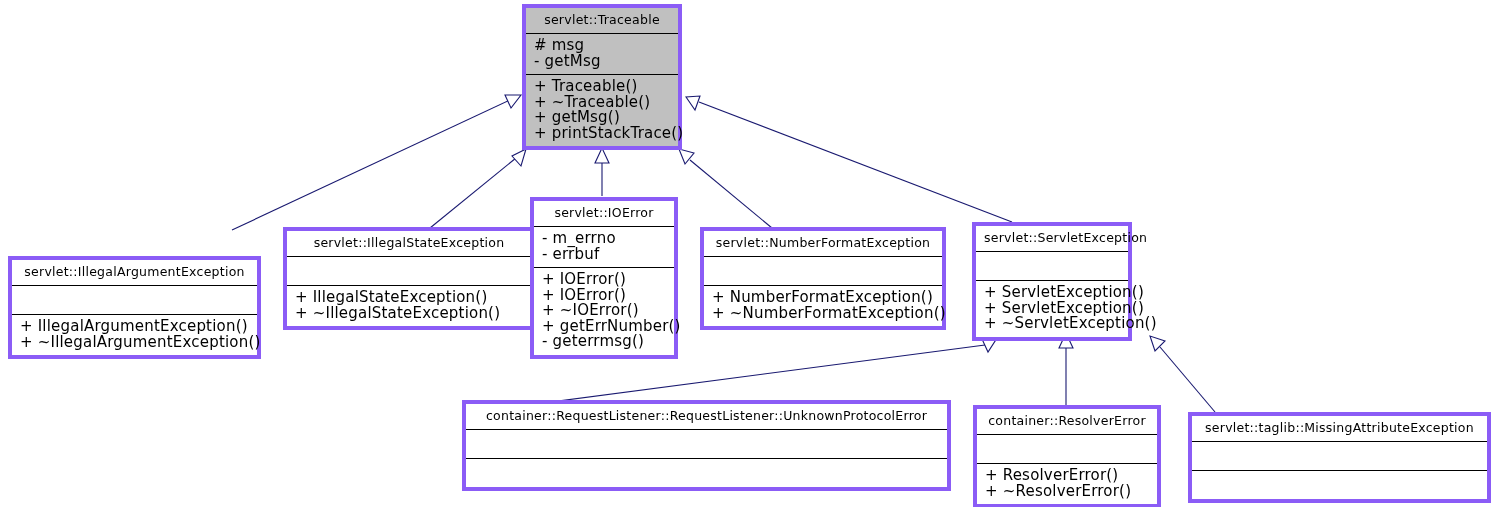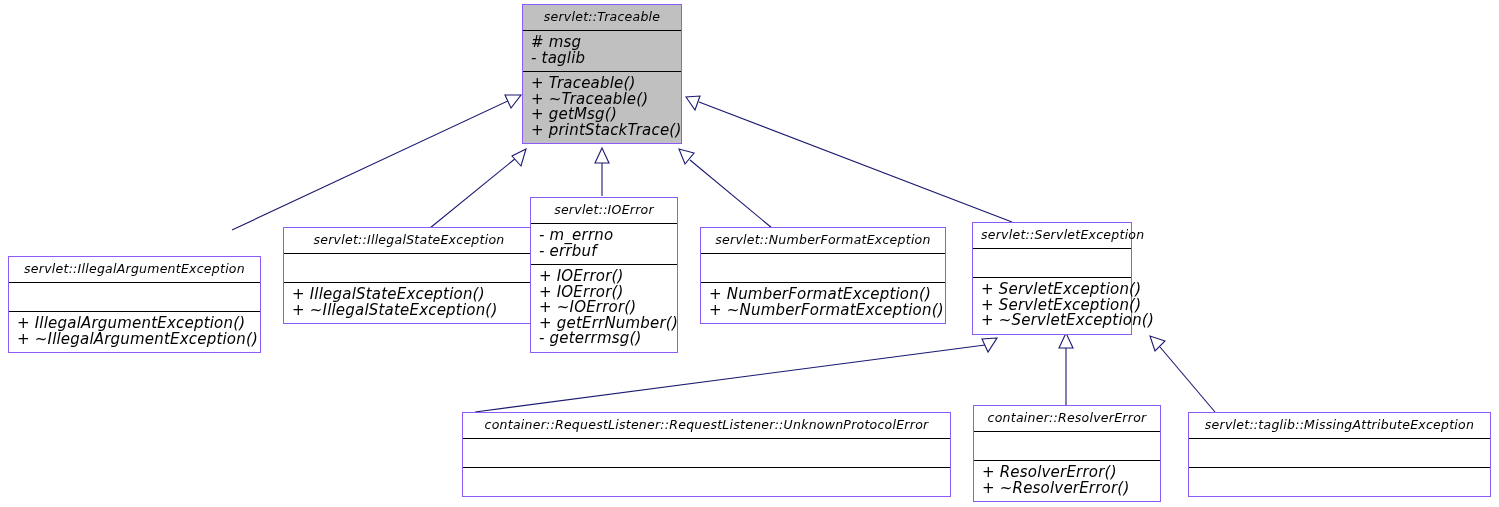--- a/index.html
+++ b/index.html
@@ -29,24 +29,23 @@
     fill: none;
   }
   .edge-head {
     stroke: #191970;
     stroke-width: 1.1;
     fill: #ffffff;
   }
   .node {
     position: absolute;
     box-sizing: border-box;
-    border: 1px solid #8b5cf6;
+    border: 4px solid #8b5cf6;
     background: #ffffff;
     z-index: 2;
-    font-style: italic;
   }
   .node.root {
     background: #c0c0c0;
   }
   .node-title {
     text-align: center;
     font-size: 12.5px;
     color: #000000;
     letter-spacing: 0.25px;
     padding: 5px 8px 6px 8px;
@@ -124,21 +123,21 @@
       <path class="edge-head" d="M 1150,336 L 1155,351 L 1165,341 Z"></path>
     </g>
 
   </svg>
 
   <div class="node root" style="left:522px; top:4px; width:160px;">
     <div class="node-title">servlet::Traceable</div>
     <div class="node-sep"></div>
     <div class="node-attrs">
       <div class="member"># msg</div>
-      <div class="member">- taglib</div>
+      <div class="member">- getMsg</div>
     </div>
     <div class="node-sep"></div>
     <div class="node-methods">
       <div class="member">+ Traceable()</div>
       <div class="member">+ ~Traceable()</div>
       <div class="member">+ getMsg()</div>
       <div class="member">+ printStackTrace()</div>
     </div>
   </div>
 
@@ -197,21 +196,21 @@
     <div class="node-sep"></div>
     <div class="node-attrs empty"></div>
     <div class="node-sep"></div>
     <div class="node-methods">
       <div class="member">+ ServletException()</div>
       <div class="member">+ ServletException()</div>
       <div class="member">+ ~ServletException()</div>
     </div>
   </div>
 
-  <div class="node" style="left:462px; top:412px; width:489px;">
+  <div class="node" style="left:462px; top:400px; width:489px;">
     <div class="node-title">container::RequestListener::RequestListener::UnknownProtocolError</div>
     <div class="node-sep"></div>
     <div class="node-attrs empty"></div>
     <div class="node-sep"></div>
     <div class="node-methods empty"></div>
   </div>
 
   <div class="node" style="left:1188px; top:412px; width:303px;">
     <div class="node-title">servlet::taglib::MissingAttributeException</div>
     <div class="node-sep"></div>

